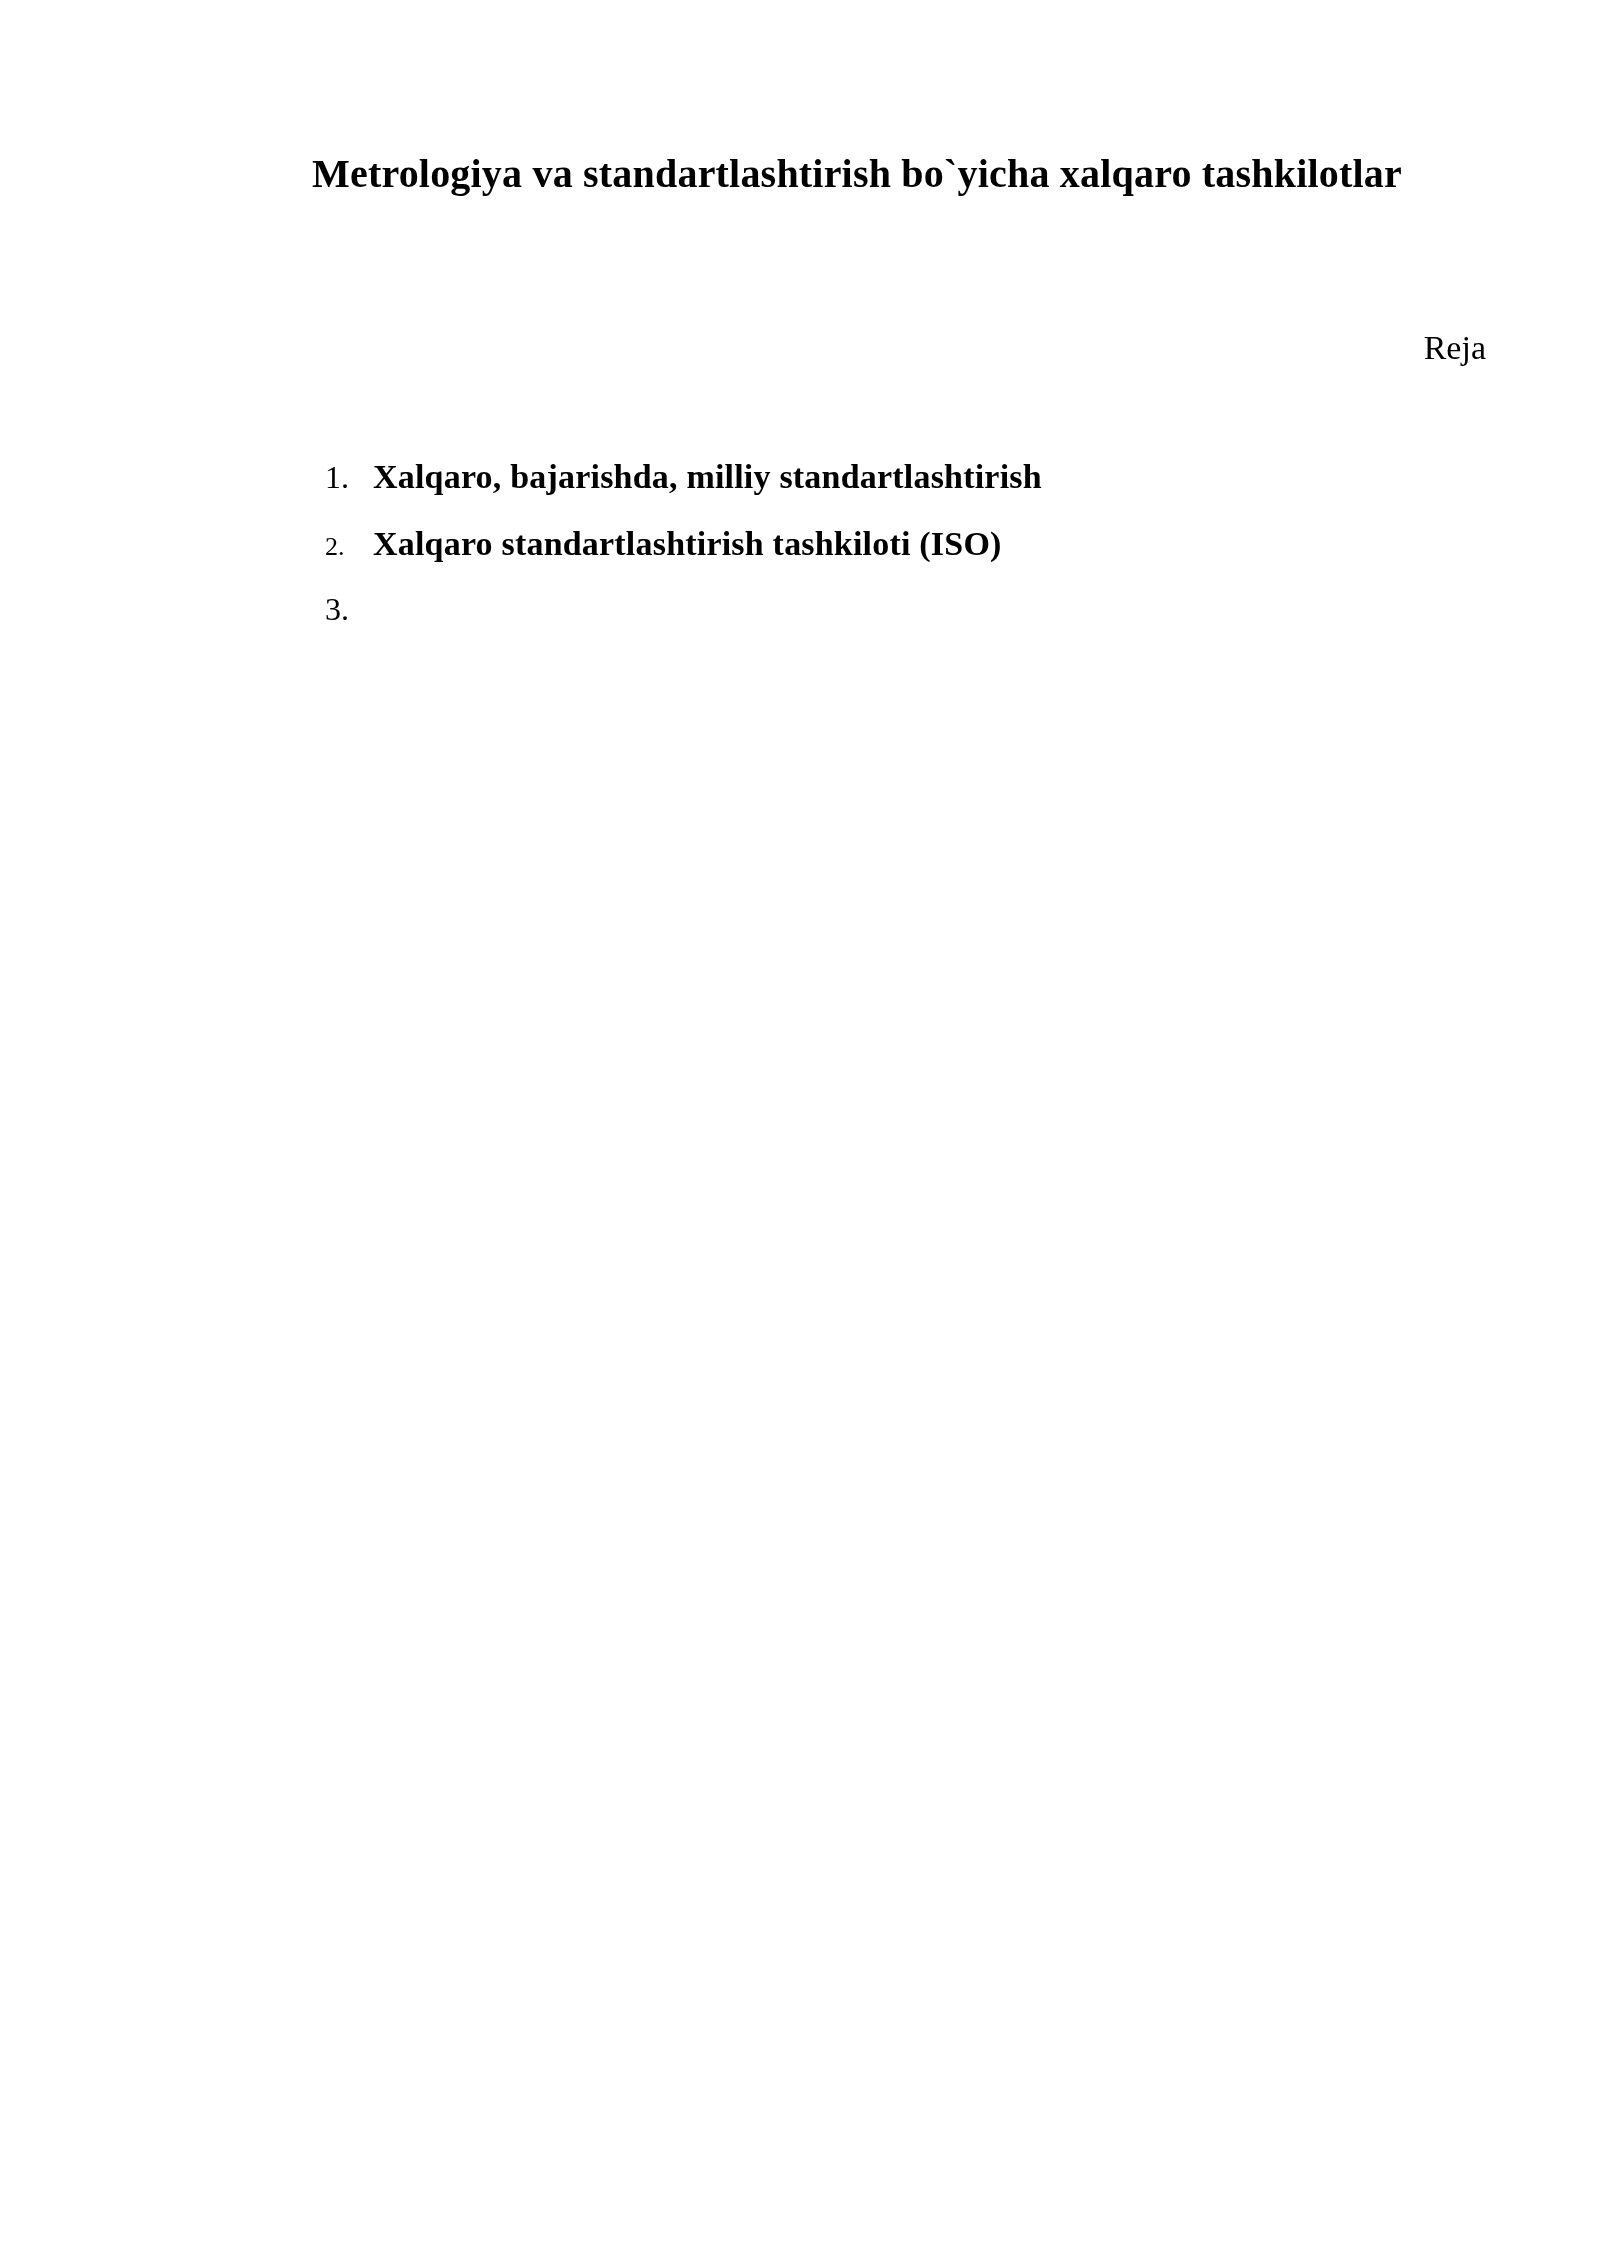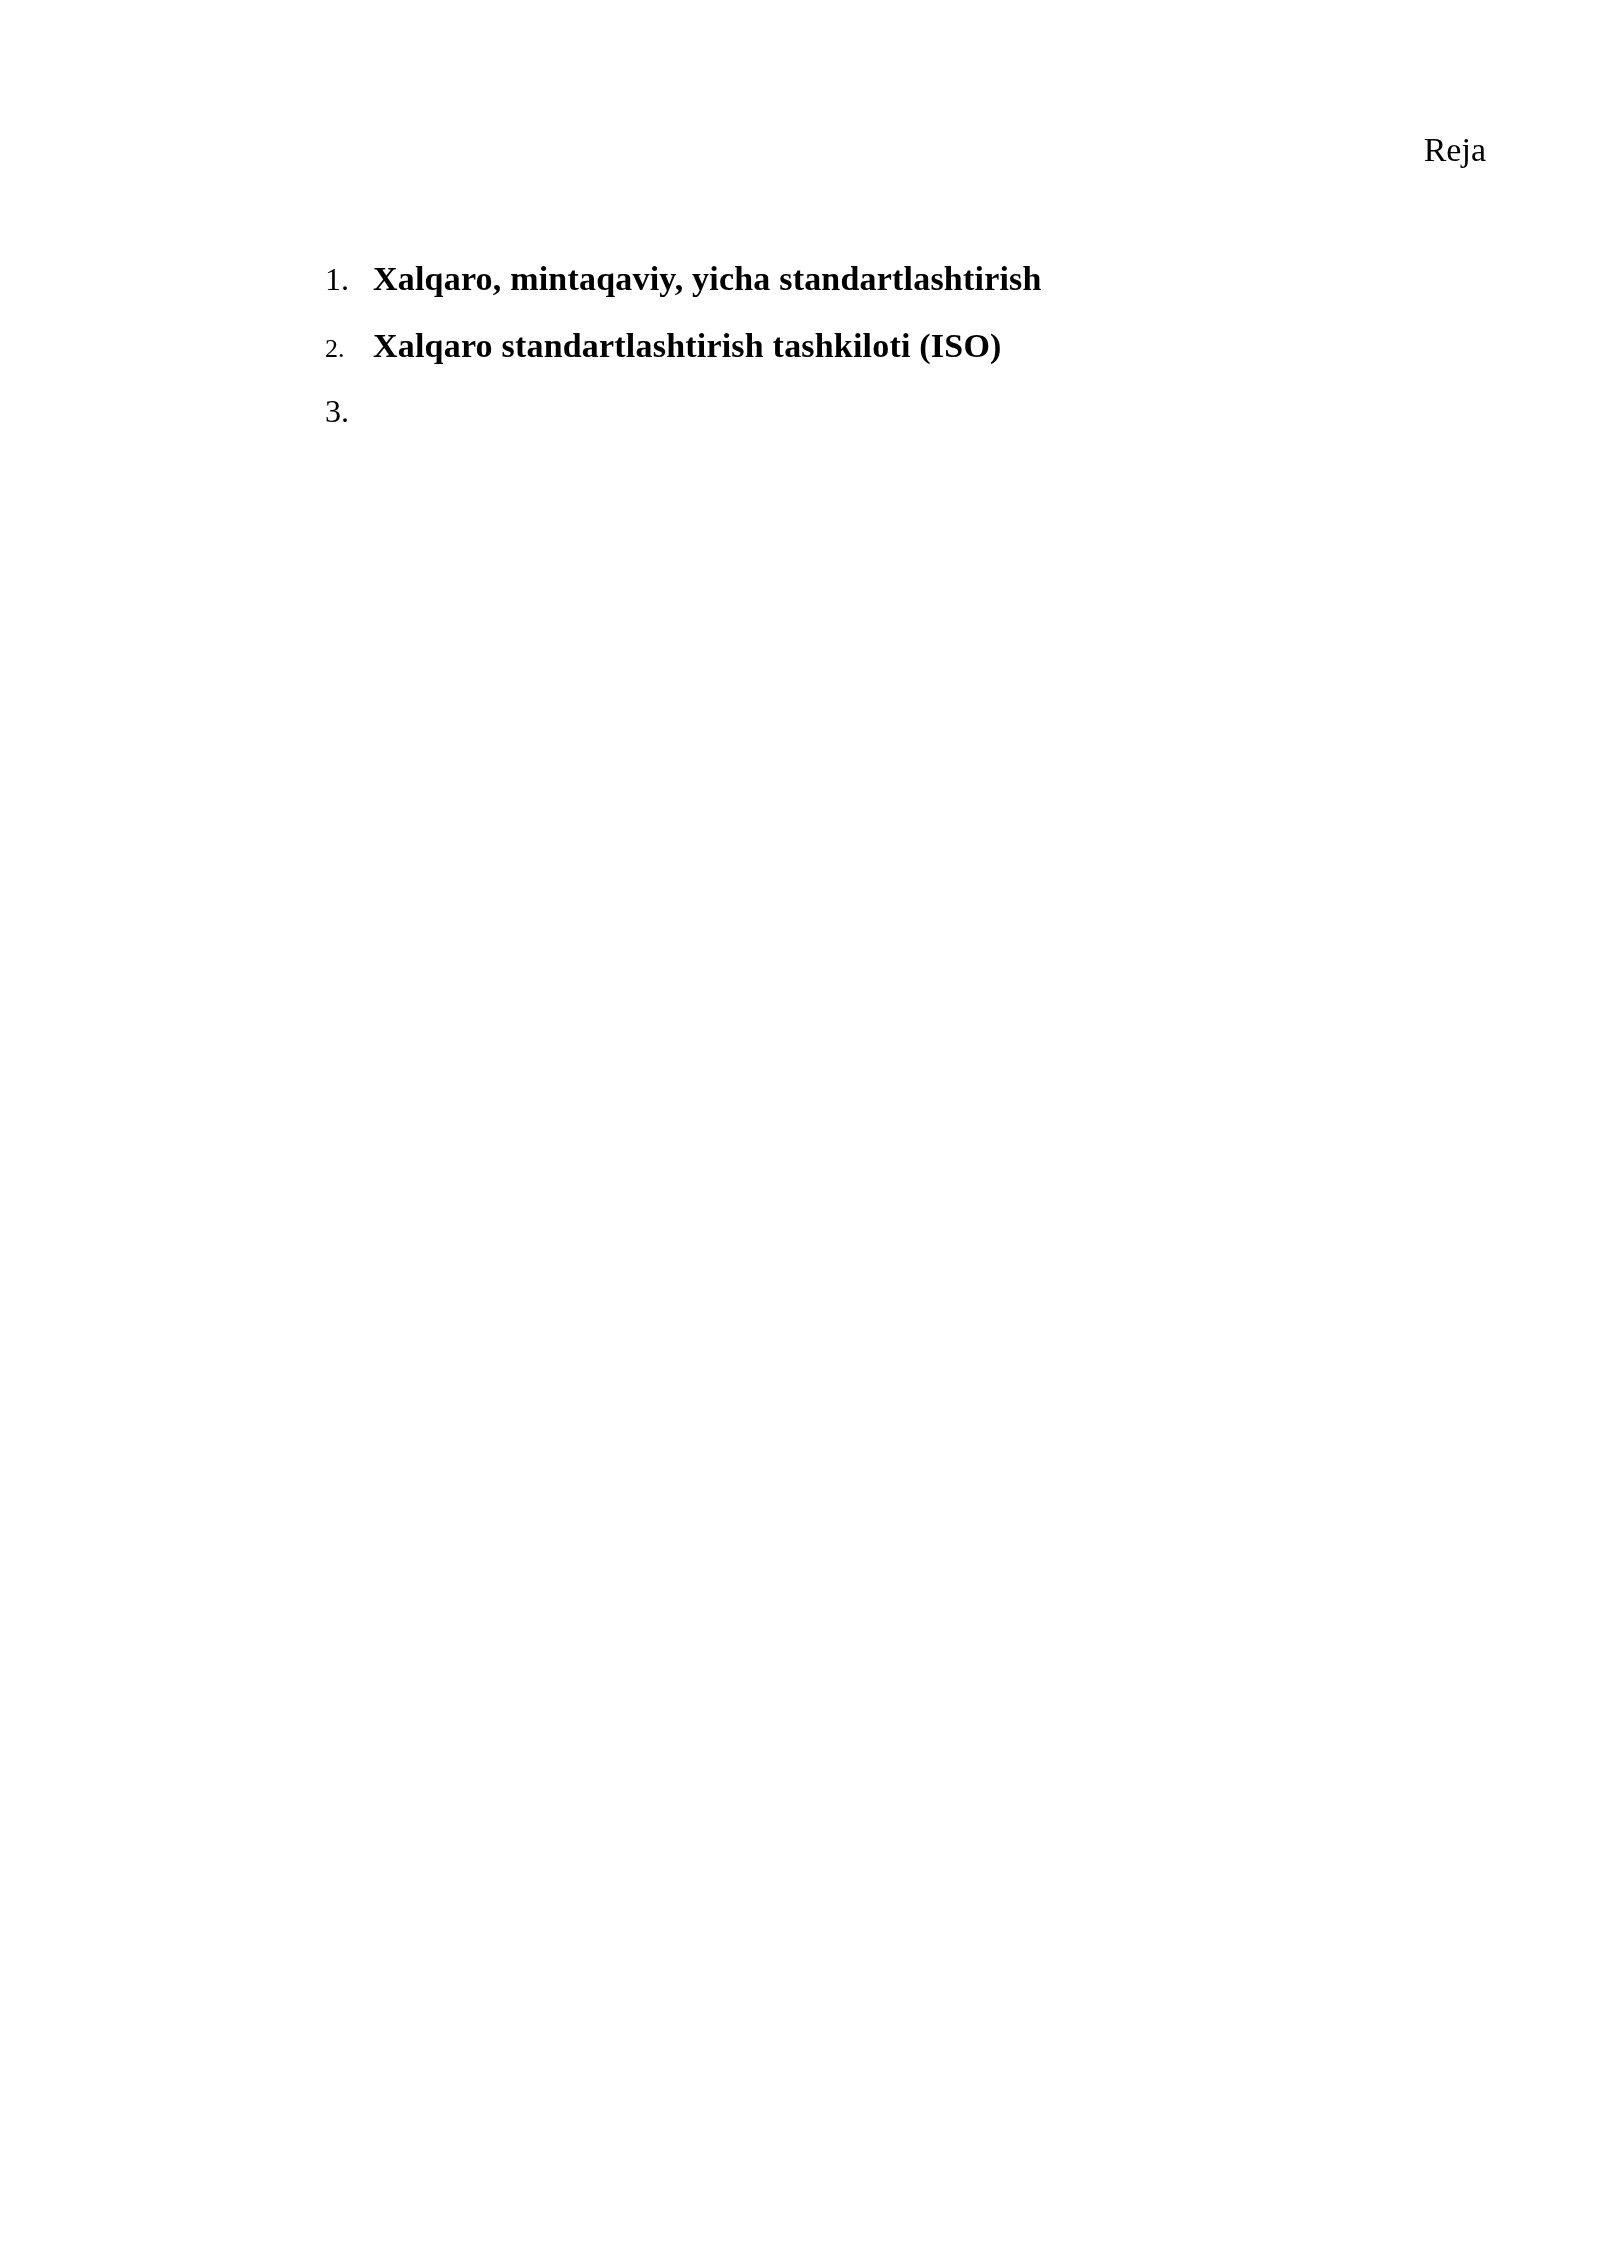--- a/index.html
+++ b/index.html
@@ -60,27 +60,28 @@
   .item-text {
     font-weight: bold;
     letter-spacing: 0.2px;
   }
 </style>
 </head>
 <body>
 
 <div class="page">
 
+  <h1 class="doc-title">Metrologiya va standartlashtirish bo`yicha xalqaro tashkilotlar</h1>
 
   <div class="plan-heading">Reja</div>
 
   <ol class="plan-list">
     <li class="plan-item">
       <span class="marker">1.</span>
-      <span class="item-text">Xalqaro, mintaqaviy, yicha standartlashtirish</span>
+      <span class="item-text">Xalqaro, bajarishda, milliy standartlashtirish</span>
     </li>
     <li class="plan-item">
       <span class="marker marker-small">2.</span>
       <span class="item-text">Xalqaro standartlashtirish tashkiloti (ISO)</span>
     </li>
     <li class="plan-item">
       <span class="marker">3.</span>
     </li>
   </ol>
 

